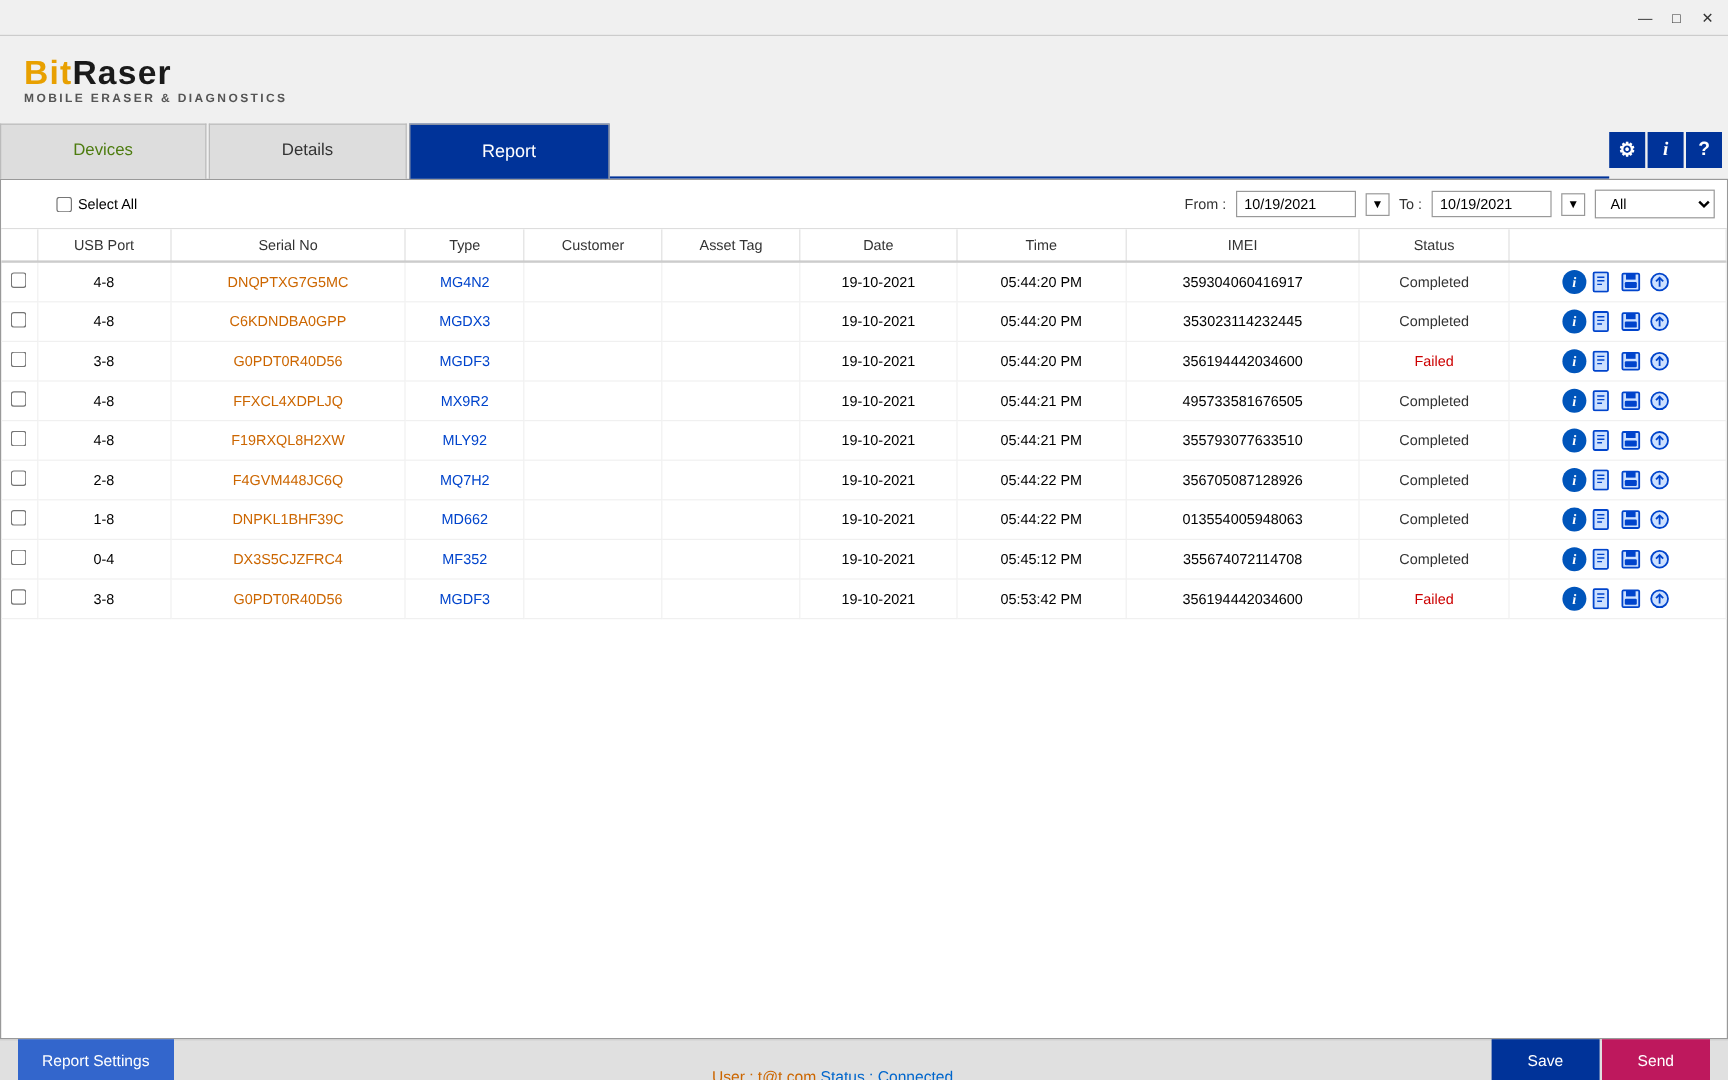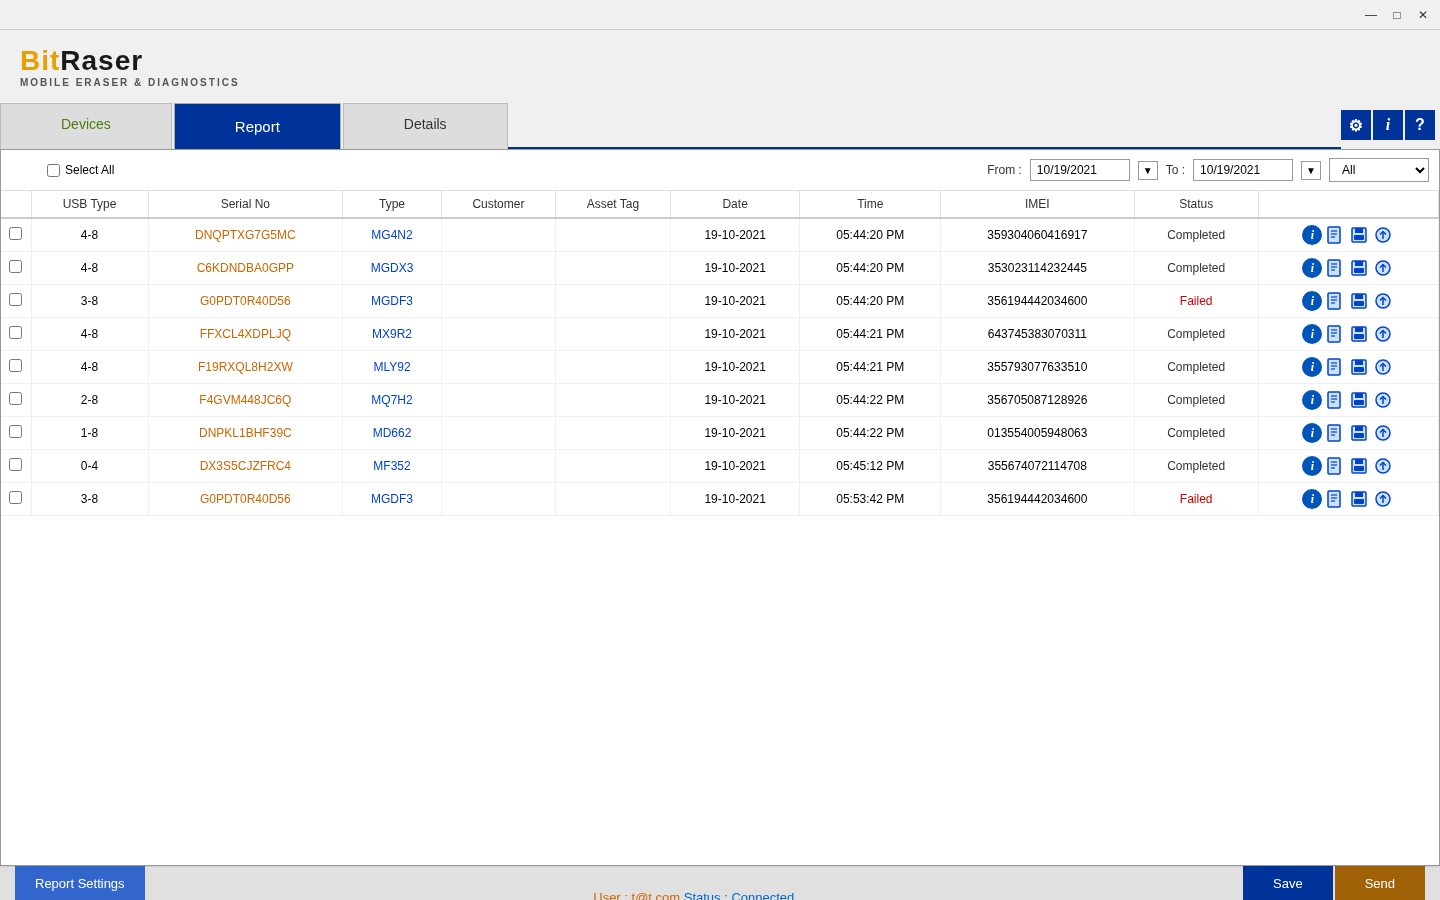--- a/index.html
+++ b/index.html
@@ -267,21 +267,21 @@
       color: white;
       border: none;
       padding: 10px 30px;
       font-size: 13px;
       cursor: pointer;
     }
     .save-btn {
       background: #003399;
     }
     .send-btn {
-      background: #a16207;
+      background: #be185d;
     }
 
     .checkbox-cell {
       text-align: center;
     }
     input[type="checkbox"] {
       cursor: pointer;
     }
     .nav-tabs-row {
       display: flex;
@@ -311,25 +311,25 @@
       </div>
       <div class="logo-subtitle">MOBILE ERASER &amp; DIAGNOSTICS</div>
     </div>
   </div>
 
   <div class="nav-tabs-row">
     <div style="display:flex; align-items:stretch; flex:1;">
       <div class="nav-tab" style="background:#ddd; color:#4d7c0f; border:1px solid #bbb; border-bottom:none;">
         <span>Devices</span>
       </div>
+      <div class="nav-tab" style="background:#ddd; color:#333; border:1px solid #bbb; border-bottom:none; margin-left:2px;">
+        <span>Details</span>
+      </div>
       <div class="nav-tab active" style="margin-left:2px;">
         <span>Report</span>
-      </div>
-      <div class="nav-tab" style="background:#ddd; color:#333; border:1px solid #bbb; border-bottom:none; margin-left:2px;">
-        <span>Details</span>
       </div>
       <div style="flex:1; border-bottom:2px solid #003399;"></div>
       <div class="nav-tab-icons">
         <button class="nav-icon-btn">⚙</button>
         <button class="nav-icon-btn" style="font-style:italic; font-family:serif;">i</button>
         <button class="nav-icon-btn">?</button>
       </div>
     </div>
   </div>
 
@@ -351,21 +351,21 @@
           <option>All</option>
         </select>
       </div>
     </div>
 
     <div class="data-table">
       <table>
         <thead>
           <tr>
             <th></th>
-            <th>USB Type</th>
+            <th>USB Port</th>
             <th>Serial No</th>
             <th>Type</th>
             <th>Customer</th>
             <th>Asset Tag</th>
             <th>Date</th>
             <th>Time</th>
             <th>IMEI</th>
             <th>Status</th>
             <th></th>
           </tr>
@@ -498,21 +498,21 @@
       <td class="checkbox-cell">
         <input type="checkbox" style="">
       </td>
       <td>4-8</td>
       <td style="color:#cc6600">FFXCL4XDPLJQ</td>
       <td style="color:#0044cc">MX9R2</td>
       <td></td>
       <td></td>
       <td>19-10-2021</td>
       <td>05:44:21 PM</td>
-      <td>643745383070311</td>
+      <td>495733581676505</td>
       <td style="color:#333">Completed</td>
       <td>
         <div class="action-icons-cell">
           <span class="action-icon" title="Info" style="background:#0055bb;color:white;border-radius:50%;width:20px;height:20px;font-size:12px;font-weight:bold;font-style:italic;font-family:serif;">i</span>
           <span class="action-icon" title="Document">
             <svg width="18" height="18" viewBox="0 0 18 18" fill="none">
               <rect x="2" y="1" width="12" height="16" rx="1" fill="#cce0ff" stroke="#0044cc" stroke-width="1.5"></rect>
               <line x1="5" y1="5" x2="11" y2="5" stroke="#0044cc" stroke-width="1.2"></line>
               <line x1="5" y1="8" x2="11" y2="8" stroke="#0044cc" stroke-width="1.2"></line>
               <line x1="5" y1="11" x2="9" y2="11" stroke="#0044cc" stroke-width="1.2"></line>

